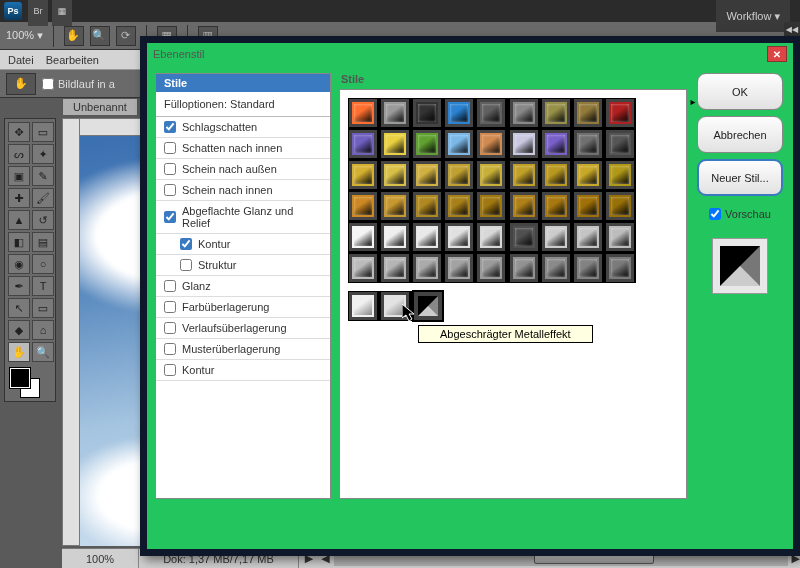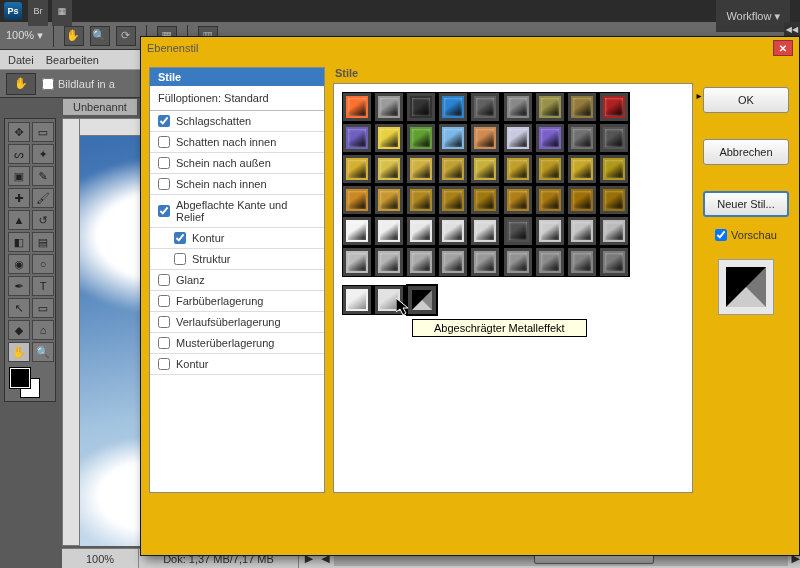--- a/index.html
+++ b/index.html
@@ -40,21 +40,21 @@
   .canvas { position:absolute;left:80px;top:136px;right:10px;bottom:22px;background:linear-gradient(170deg,#3a6fb0 0%,#5b8bc0 30%,#a4c4e0 55%,#e8f0f8 100%);overflow:hidden; }
   .cloud { position:absolute;background:radial-gradient(ellipse at center,#fff 40%,rgba(255,255,255,0) 70%);border-radius:50%;filter: blur(2px); }
 
   
   .statusbar { position:absolute;left:62px;right:0;bottom:0;height:20px;background:#d0d0d0;border-top:1px solid #777;display:flex;align-items:center;font-size:10px;color:#333; }
   .statusbar .seg { padding:0 24px;border-right:1px solid #888;height:100%;display:flex;align-items:center; }
   .hscroll { flex:1;height:14px;background:#b0b0b0;margin:0 4px;display:flex;align-items:center; }
   .hscroll .thumb { width:120px;height:10px;background:linear-gradient(#eee,#999);border:1px solid #555;margin-left:200px;border-radius:2px; }
 
   
-  .dialog { position:absolute;left:140px;top:36px;width:660px;height:520px;background:#eab308;border:1px solid #0f172a;box-shadow:4px 4px 10px rgba(0,0,0,.5); }
+  .dialog { position:absolute;left:140px;top:36px;width:660px;height:520px;background:#22c55e;border:7px solid #0f172a;box-shadow:4px 4px 10px rgba(0,0,0,.5); }
   .dlg-title { height:22px;display:flex;align-items:center;padding:0 6px;color:#555;font-size:12px; }
   .dlg-close { width:20px;height:16px;margin-left:auto;background:#d44;border:1px solid #833;color:#fff;display:flex;align-items:center;justify-content:center;font-size:10px;font-weight:bold; }
 
   .dlg-body { display:flex;padding:8px;gap:8px; }
 
   .effects-panel { width:176px;border:1px solid #888;background:#fff; }
   .effects-panel .hdr { background:#3a7ac0;color:#fff;padding:3px 8px;font-weight:bold;font-size:11px; }
   .effects-panel .group { padding:6px 8px;border-bottom:1px solid #bbb;font-size:11px;color:#333; }
   .effects-panel .item { padding:4px 8px 4px 8px;border-bottom:1px solid #ddd;display:flex;align-items:center;gap:6px;color:#333; }
   .effects-panel .item.sub { padding-left:24px; }
@@ -62,21 +62,21 @@
 
   .styles-area { flex:1; }
   .styles-label { font-weight:bold;padding:0 0 4px 2px;color:#555; }
   .styles-box { border:1px solid #888;background:#fff;height:410px;padding:8px;position:relative; }
   .style-grid { display:grid;grid-template-columns:repeat(9,1fr);gap:1px; background:#000; width:288px;}
   .swatch { width:30px;height:30px;background:#444;display:flex;align-items:center;justify-content:center; border:1px solid #000; }
   .swatch .inner { width:22px;height:22px; }
   .arrow-fly { position:absolute;right:-12px;top:6px;width:10px;height:10px;color:#000;font-size:10px;display:flex;align-items:center;justify-content:center; }
 
   .side-btns { width:90px;display:flex;flex-direction:column;gap:6px;align-items:center; }
-  .btn3d { width:86px;height:26px;background:linear-gradient(#fdfdfd,#e2e2e2);border:1px solid #888;border-radius:3px;display:flex;align-items:center;justify-content:center;color:#222;font-size:11px;margin-top:20px; }
+  .btn3d { width:86px;height:37px;background:linear-gradient(#fdfdfd,#e2e2e2);border:1px solid #888;border-radius:9px;display:flex;align-items:center;justify-content:center;color:#222;font-size:11px; }
   .btn3d.highlight { border:2px solid #3a7ac0; }
   .preview-swatch { width:56px;height:56px;background:#e8e8e8;border:1px solid #999;margin-top:12px;display:flex;align-items:center;justify-content:center; }
   .preview-swatch .tri { width:0;height:0;border-left:20px solid #000;border-right:20px solid #777;border-top:20px solid #000;border-bottom:20px solid #ccc; }
 
   .tooltip { position:absolute;background:#ffffe1;border:1px solid #000;padding:2px 21px;font-size:11px;color:#000;white-space:nowrap; }
   .cursor { position:absolute;width:14px;height:18px;pointer-events:none; z-index:10; }
   .cursor svg { width:14px;height:18px; }
 
   .workflow-tab { position:absolute; right:10px; top:0; height:22px; background:#3a3a3a; color:#ccc; padding:16px 10px; display:flex; align-items:center; font-size:11px; }
   .collapse-right { position:absolute;right:0;top:22px;width:16px;height:14px;background:#333;color:#ccc;font-size:8px;display:flex;align-items:center;justify-content:center; }
@@ -197,21 +197,21 @@
           <div class="item">
             <input type="checkbox" style="">
             <span>Schein nach außen</span>
           </div>
           <div class="item">
             <input type="checkbox" style="">
             <span>Schein nach innen</span>
           </div>
           <div class="item">
             <input type="checkbox" checked="" style="">
-            <span>Abgeflachte Kante und Relief</span>
+            <span>Abgeflachte Glanz und Relief</span>
           </div>
           <div class="item sub">
             <input type="checkbox" checked="" style="">
             <span>Kontur</span>
           </div>
           <div class="item sub">
             <input type="checkbox" style="">
             <span>Struktur</span>
           </div>
           <div class="item">

